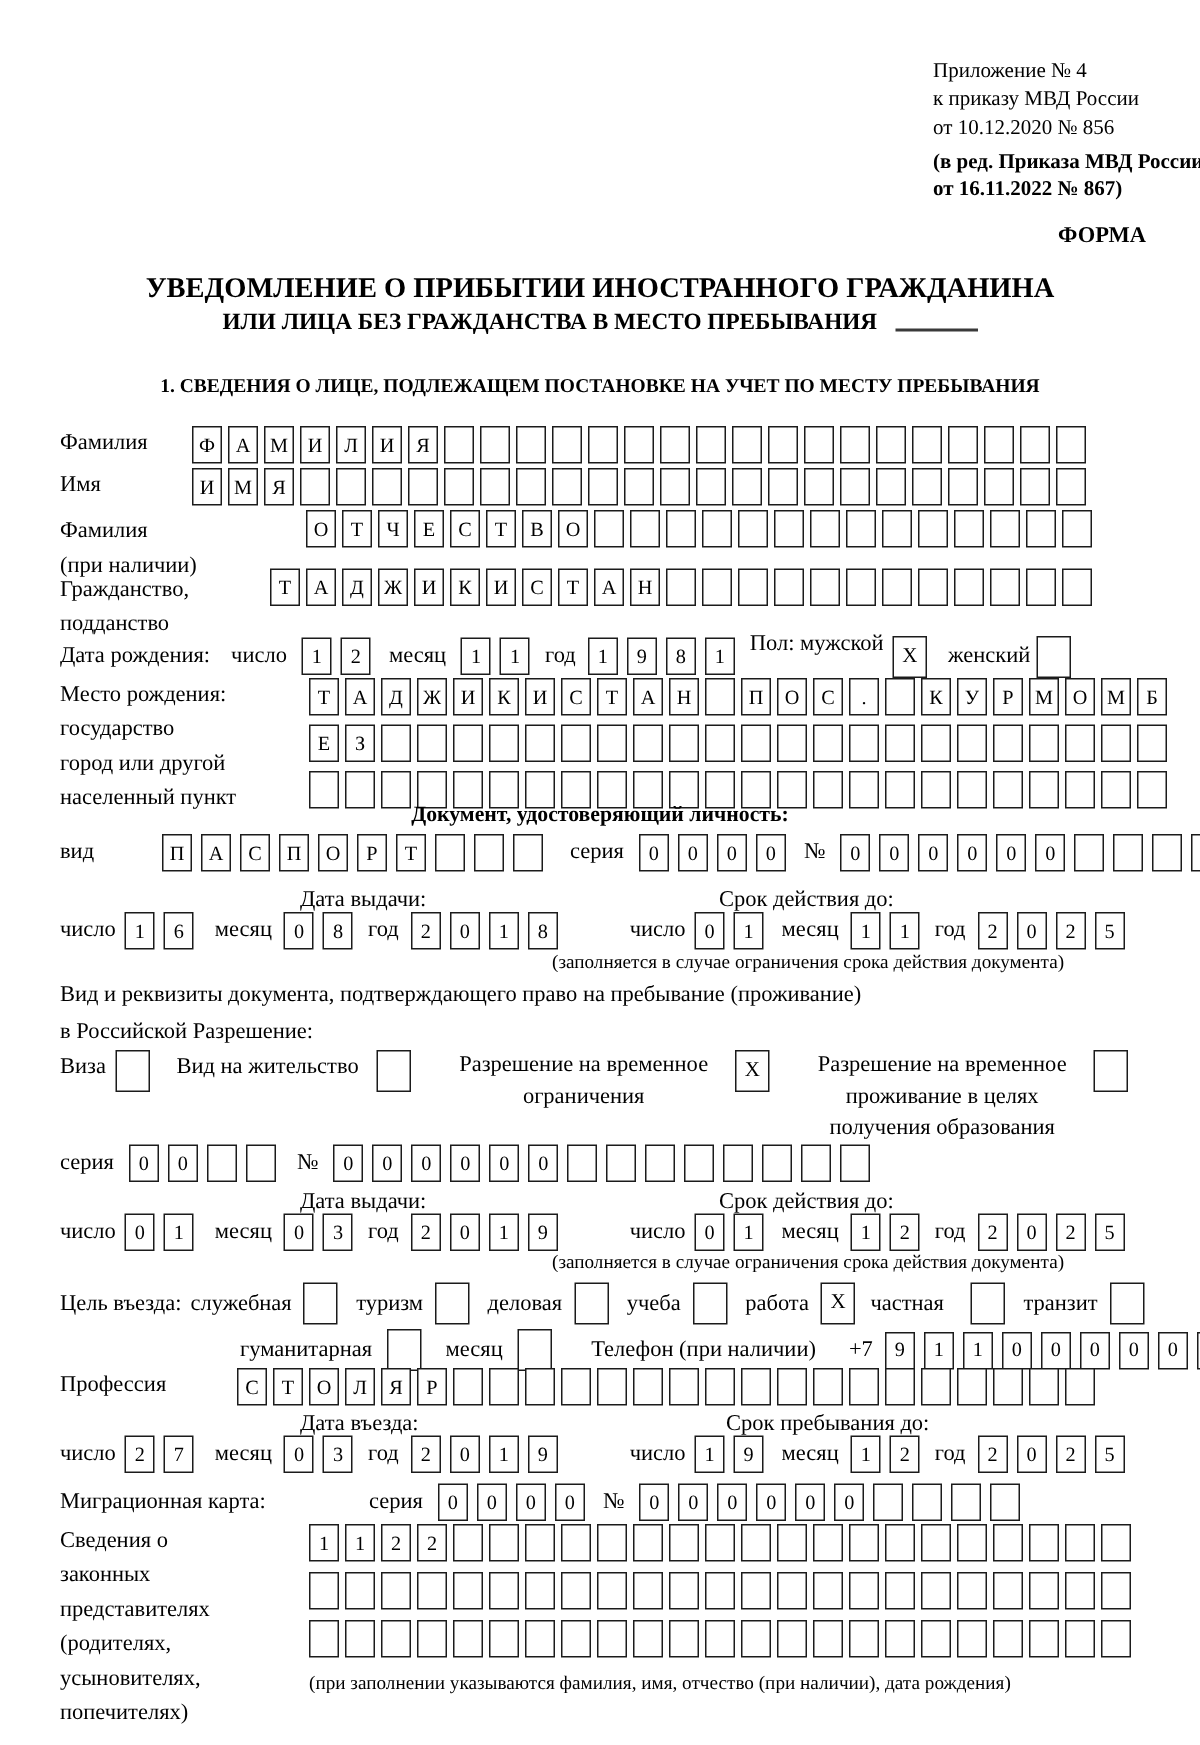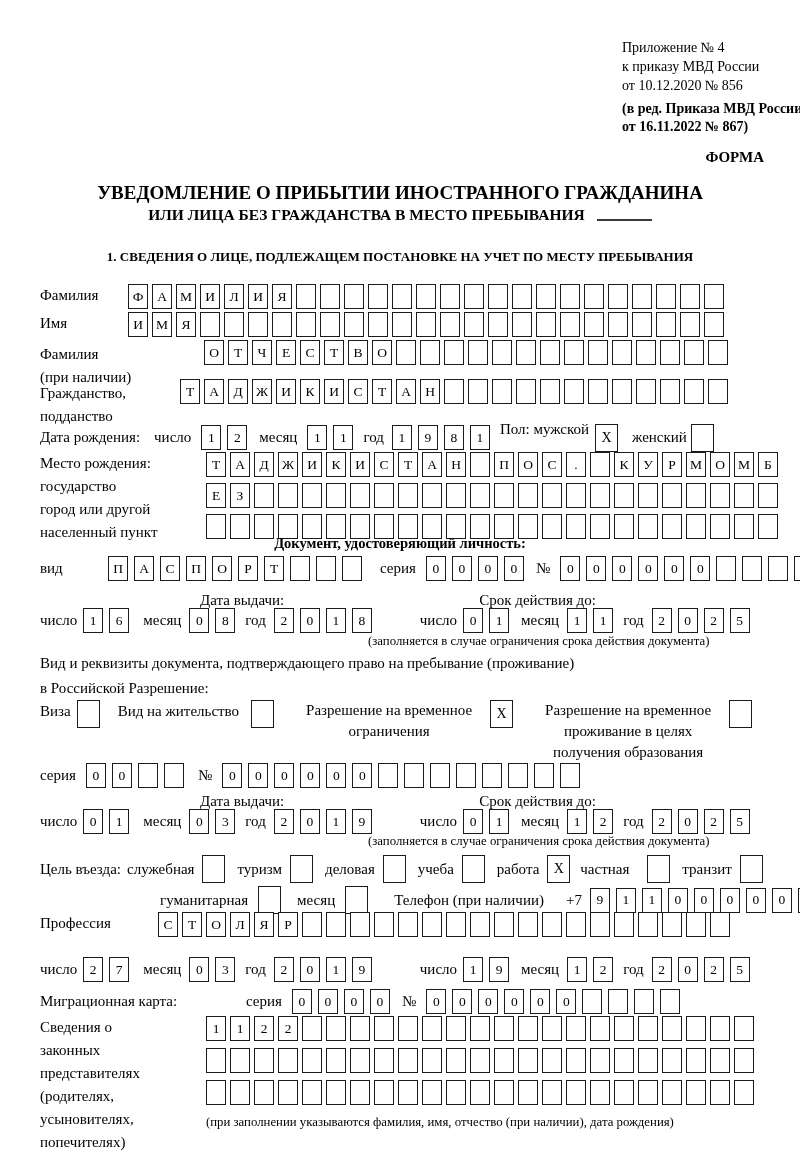--- a/index.html
+++ b/index.html
@@ -551,20 +551,24 @@
         <span class="cell"></span>
         <span class="cell"></span>
         <span class="cell"></span>
         <span class="cell"></span>
         <span class="cell"></span>
         <span class="cell"></span>
         <span class="cell"></span>
       </div>
   </div>
 
+  <div class="r" style="top:941px">
+    <span style="margin-left:160px">Дата въезда:</span>
+    <span style="margin-left:205px">Срок пребывания до:</span>
+  </div>
 
   <div class="r rc" style="top:957px">
     <span style="margin-right:6px">число</span>
     <div class="cells dc">
         <span class="cell">2</span>
         <span class="cell">7</span>
       </div>
     <span style="margin:0 8px 0 14px">месяц</span>
     <div class="cells dc">
         <span class="cell">0</span>

